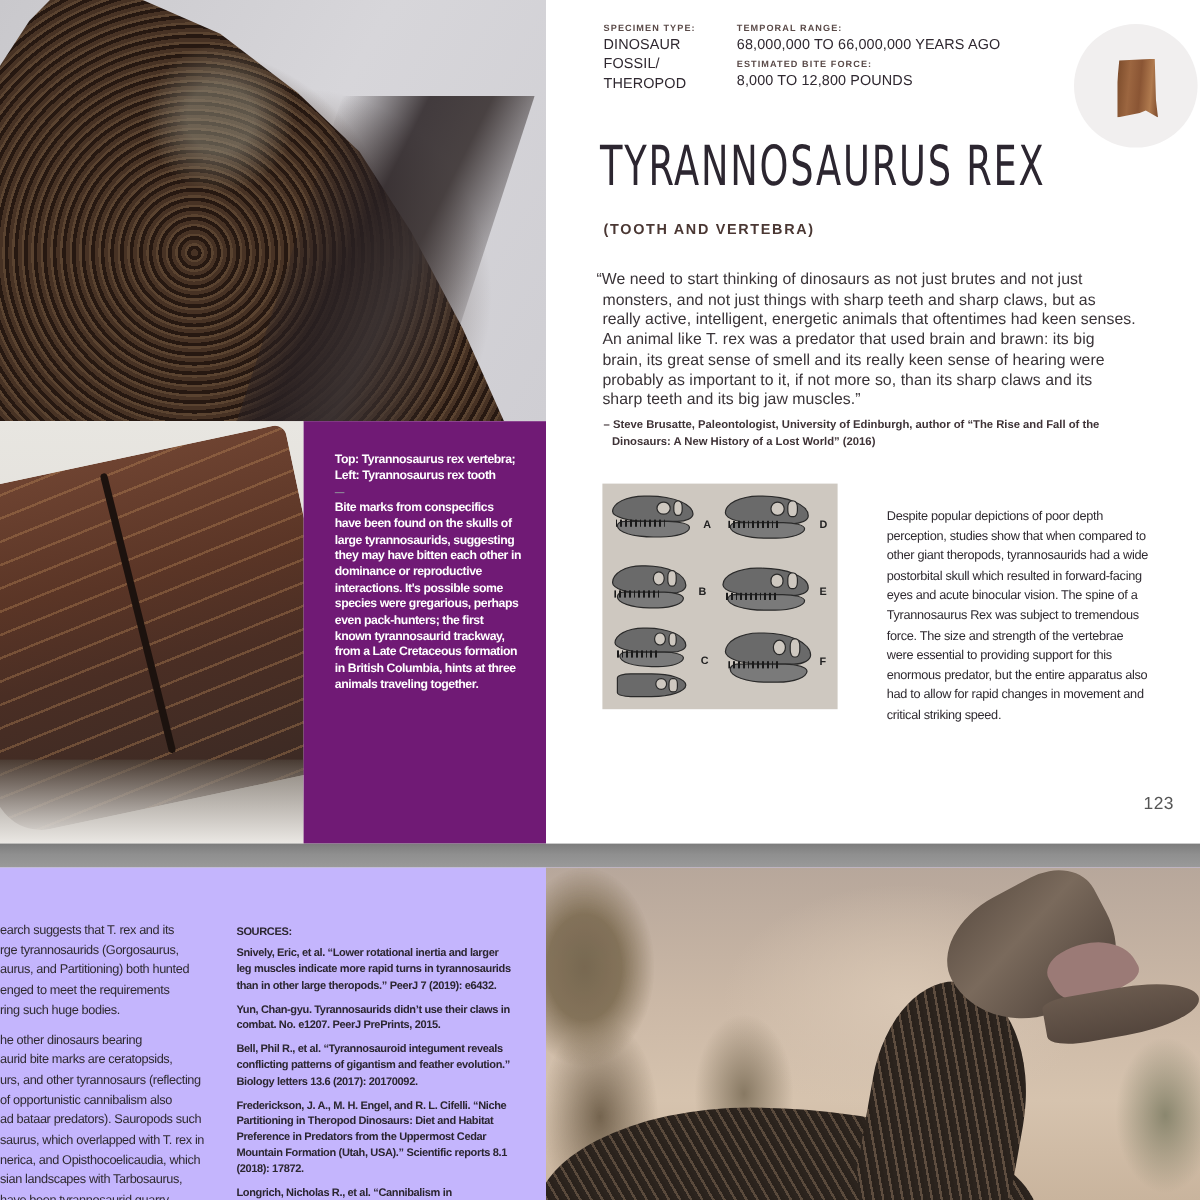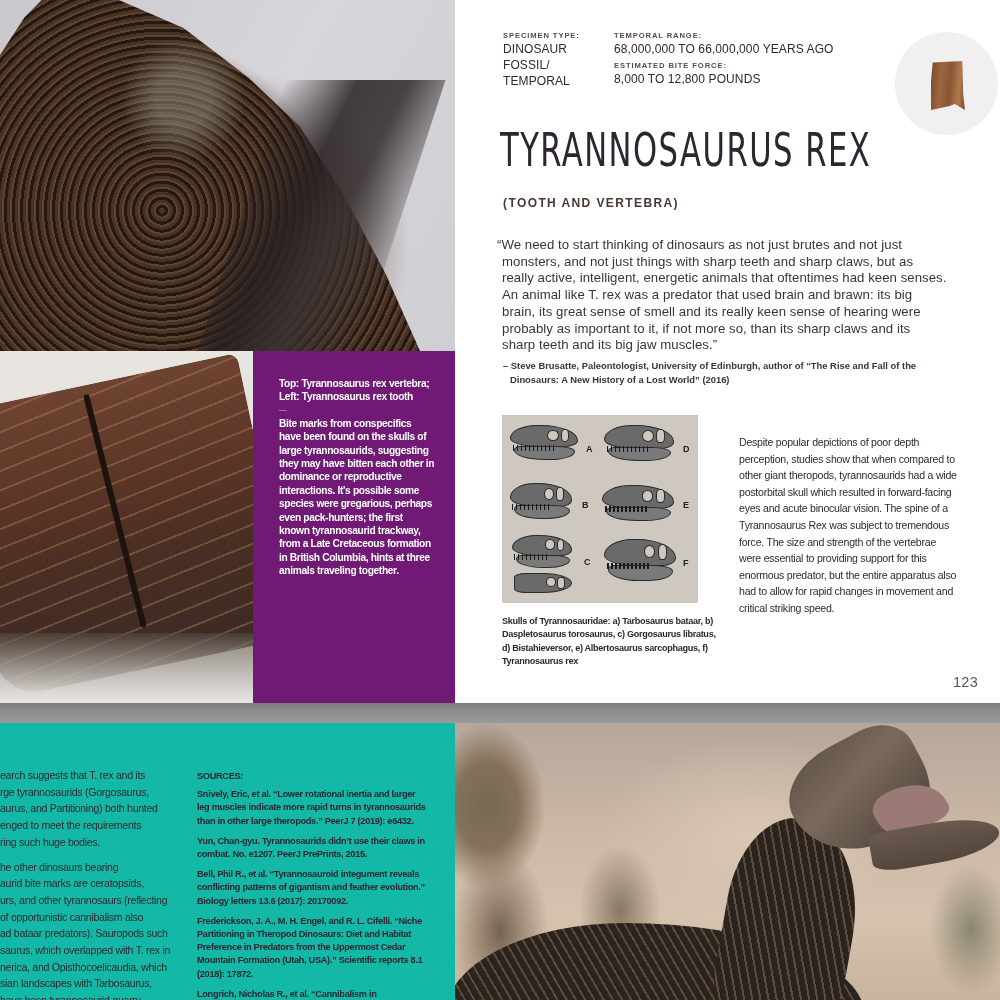--- a/index.html
+++ b/index.html
@@ -54,21 +54,21 @@
     .caption-panel {
       position: absolute; left: 253px; top: 351px; width: 202px; height: 352px;
       background: #701a75; color: #ffffff; padding: 26px 20px 0 26px;
       font-family: "Liberation Sans", sans-serif; font-size: 10.2px; line-height: 13.4px; font-weight: bold;
       letter-spacing: -0.35px;
     }
     .caption-panel .cap-title { margin-bottom: 6px; }
     .caption-panel .cap-rule { width: 8px; height: 1px; background: #8a8094; margin: 0 0 6px 0; }
     .caption-panel p { margin-bottom: 13px; }
 
-    .right-page { position: absolute; left: 455px; top: 0; width: 545px; height: 703px; background: #fff; margin-top: 12px; }
+    .right-page { position: absolute; left: 455px; top: 0; width: 545px; height: 703px; background: #fff; }
 
     .meta { position: absolute; top: 19px; left: 48px; }
     .meta-col { position: absolute; top: 0; }
     .meta-label { font-size: 7.6px; font-weight: bold; letter-spacing: 0.9px; color: #5a4a48; line-height: 10px; }
     .meta-value { font-size: 12px; color: #2f2830; line-height: 16px; letter-spacing: 0.1px; }
 
     .specimen-thumb {
       position: absolute; left: 440px; top: 20px; width: 103px; height: 103px; border-radius: 50%;
       background: #f1efef;
     }
@@ -144,21 +144,21 @@
       position: absolute; left: 498px; top: 662px; font-size: 14.5px; color: #555; letter-spacing: 0.3px;
     }
 
     
     .spread-gap {
       position: absolute; left: 0; top: 703px; width: 1000px; height: 20px;
       background: linear-gradient(180deg, #7c7c7c 0%, #8f8f8f 45%, #9a9a9a 100%);
     }
 
     
-    .spread-bottom { position: absolute; left: 0; top: 723px; width: 1000px; height: 277px; background: #14b8a6; }
+    .spread-bottom { position: absolute; left: 0; top: 723px; width: 1000px; height: 277px; background: #c4b5fd; }
     .bottom-left-text {
       position: absolute; left: 0; top: 44px; width: 172px; overflow: hidden;
       font-size: 10.6px; line-height: 16.7px; color: #2f2a30; letter-spacing: -0.3px; white-space: nowrap;
     }
     .bottom-left-text p { margin-bottom: 8px; }
     .bottom-left-text .line { display: block; }
 
     .sources {
       position: absolute; left: 197px; top: 47px; width: 232px;
       font-size: 9.2px; line-height: 13.2px; color: #2b2630; font-weight: bold; letter-spacing: -0.3px;
@@ -239,21 +239,21 @@
     <div class="cap-rule"></div>
     <p>Bite marks from conspecifics have been found on the skulls of large tyrannosaurids, suggesting they may have bitten each other in dominance or reproductive interactions. It's possible some species were gregarious, perhaps even pack-hunters; the first known tyrannosaurid trackway, from a Late Cretaceous formation in British Columbia, hints at three animals traveling together.</p>
   </div>
 
   <div class="right-page">
 
     <div class="meta">
       <div class="meta-col" style="left:0; width:110px;">
         <div class="meta-label">SPECIMEN TYPE:</div>
         <div class="meta-value">DINOSAUR FOSSIL/</div>
-        <div class="meta-value">TEMPORAL</div>
+        <div class="meta-value">THEROPOD</div>
       </div>
       <div class="meta-col" style="left:111px; width:240px;">
         <div class="meta-label">TEMPORAL RANGE:</div>
         <div class="meta-value">68,000,000 TO 66,000,000 YEARS AGO</div>
         <div class="meta-label" style="margin-top:4px;">ESTIMATED BITE FORCE:</div>
         <div class="meta-value">8,000 TO 12,800 POUNDS</div>
       </div>
     </div>
 
     <div class="specimen-thumb" aria-label="Tyrannosaurus rex tooth fragment">
@@ -307,21 +307,20 @@
       <span class="skull-letter" style="left:181px; top:85px;">E</span>
 
       <div class="skull" style="left:102px; top:124px; width:72px; height:44px;">
         <div class="cranium"></div>
           <div class="jaw"></div>
           <div class="teeth"></div>
       </div>
       <span class="skull-letter" style="left:181px; top:143px;">F</span>
     </div>
 
-    <div class="figure-caption">Skulls of Tyrannosauridae: a) Tarbosaurus bataar, b) Daspletosaurus torosaurus, c) Gorgosaurus libratus, d) Bistahieversor, e) Albertosaurus sarcophagus, f) Tyrannosaurus rex</div>
 
     <div class="body-text">Despite popular depictions of poor depth perception, studies show that when compared to other giant theropods, tyrannosaurids had a wide postorbital skull which resulted in forward-facing eyes and acute binocular vision. The spine of a Tyrannosaurus Rex was subject to tremendous force. The size and strength of the vertebrae were essential to providing support for this enormous predator, but the entire apparatus also had to allow for rapid changes in movement and critical striking speed.</div>
 
     <div class="page-number">123</div>
   </div>
 </div>
 
 <div class="spread-gap"></div>
 
 <div class="spread-bottom">

